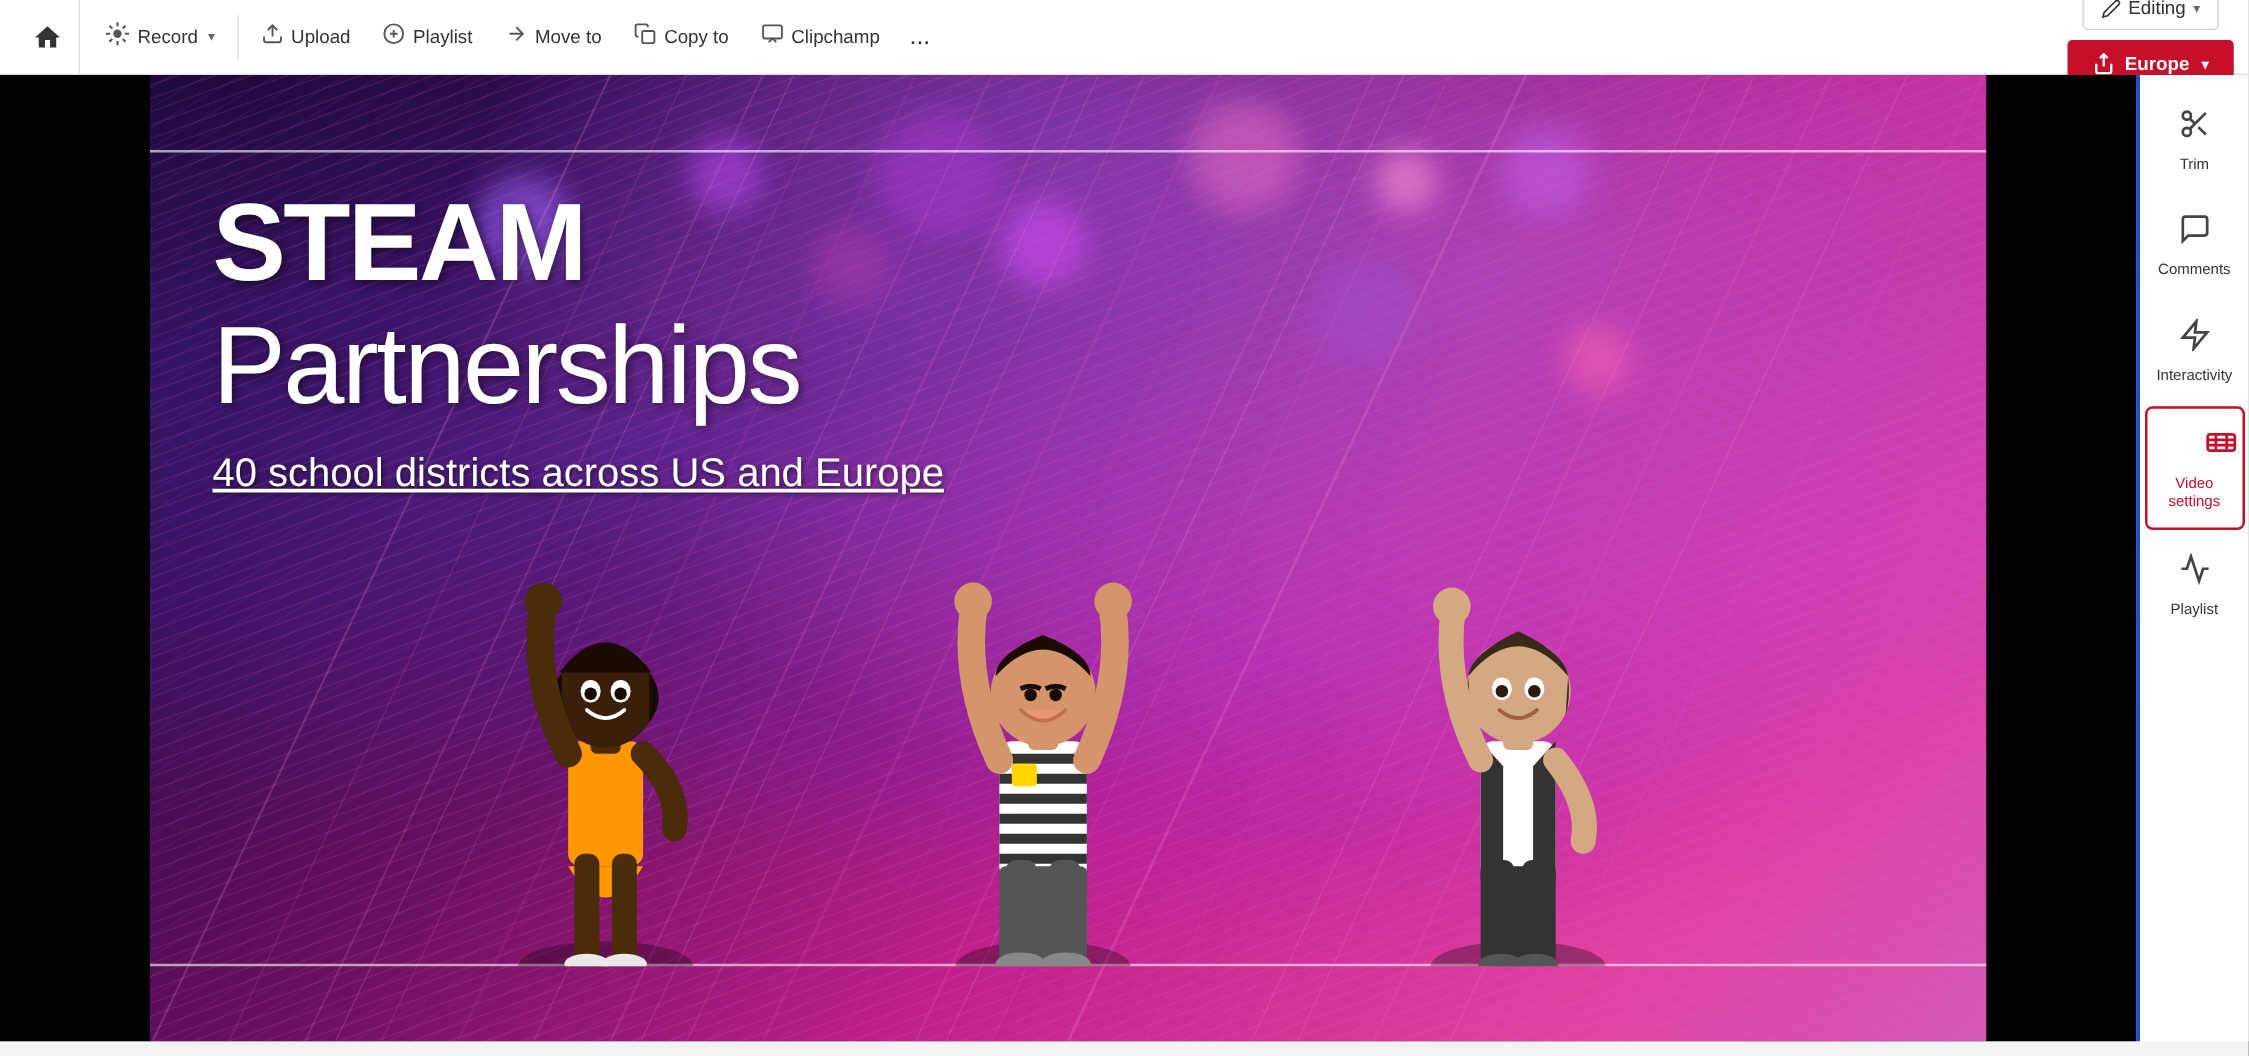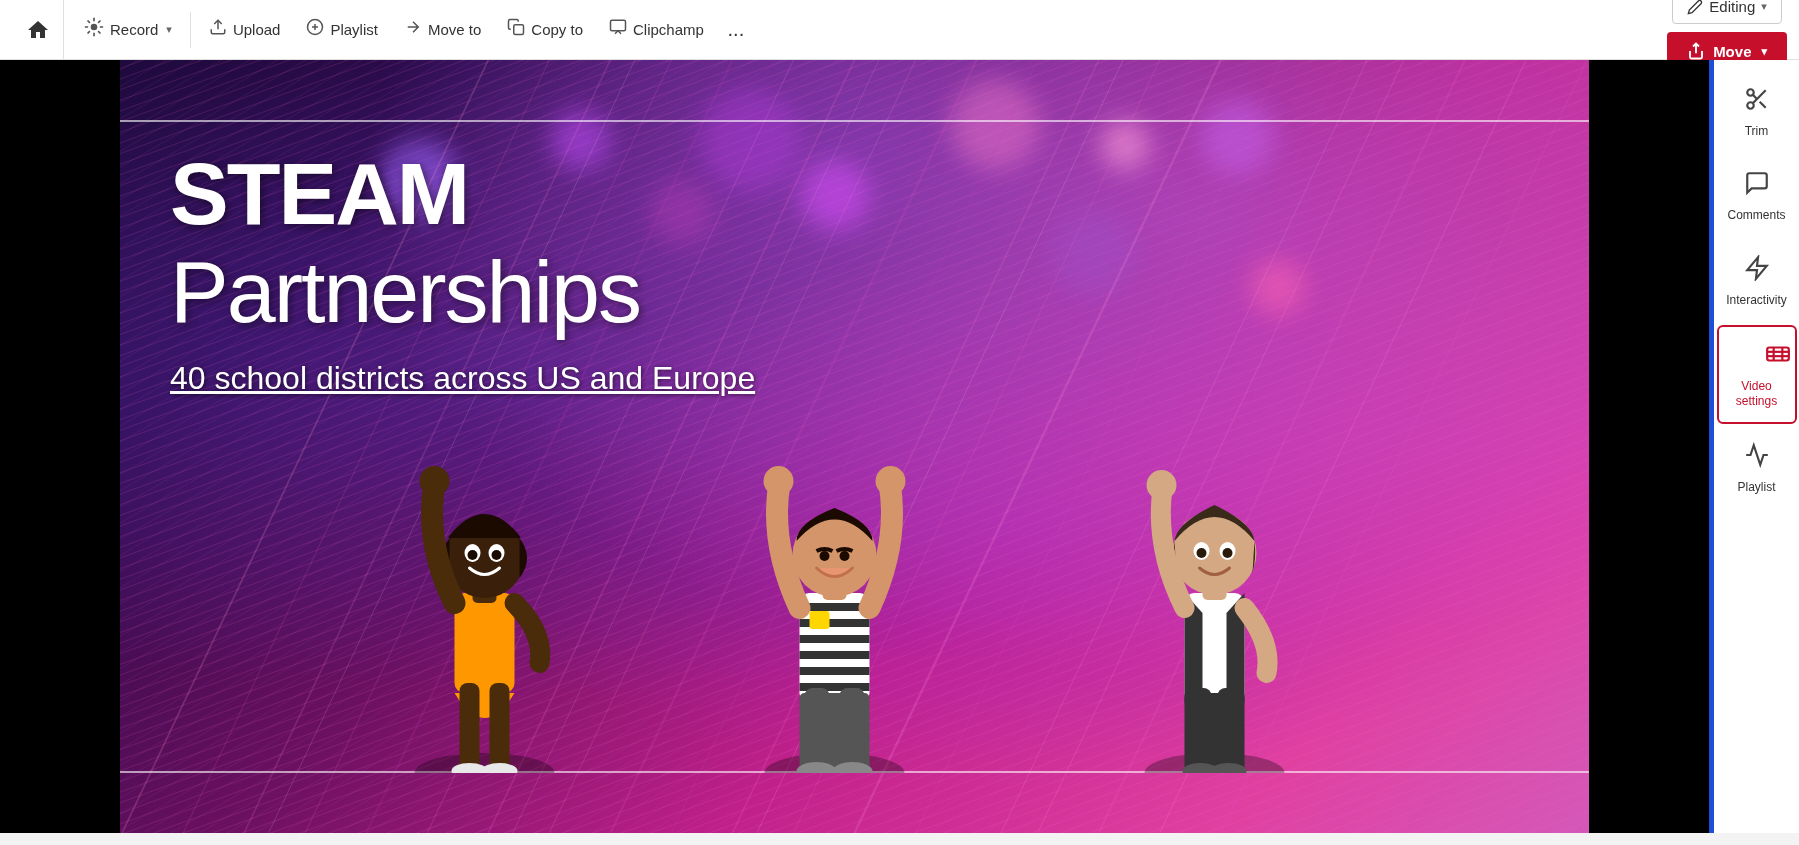--- a/index.html
+++ b/index.html
@@ -251,21 +251,21 @@
       font-weight: 400;
       margin-top: 24px;
       text-shadow: 1px 1px 4px rgba(0,0,0,0.6);
       text-decoration: underline;
     }
 
     
     #sidebar {
       width: 90px;
       background: #fff;
-      border-left: 5px solid #1d4ed8;
+      border-left: 3px solid #1d4ed8;
       display: flex;
       flex-direction: column;
       align-items: center;
       padding-top: 12px;
       gap: 0;
     }
     .sidebar-item {
       display: flex;
       flex-direction: column;
       align-items: center;
@@ -385,21 +385,21 @@
       <span>Editing</span>
       <span style="font-size:11px; color:#666;">▾</span>
     </button>
 
     <button class="share-btn">
       <svg width="18" height="18" viewBox="0 0 24 24" fill="none" stroke="#fff" stroke-width="2.5">
         <path d="M4 12v8a2 2 0 0 0 2 2h12a2 2 0 0 0 2-2v-8"></path>
         <polyline points="16 6 12 2 8 6"></polyline>
         <line x1="12" y1="2" x2="12" y2="15"></line>
       </svg>
-      <span>Move</span>
+      <span>Europe</span>
       <span style="font-size:11px; margin-left:2px;">▾</span>
     </button>
   </div>
 </div>
 
 <div id="main">
 
   <div id="video-area">
     <div class="video-content">
 

